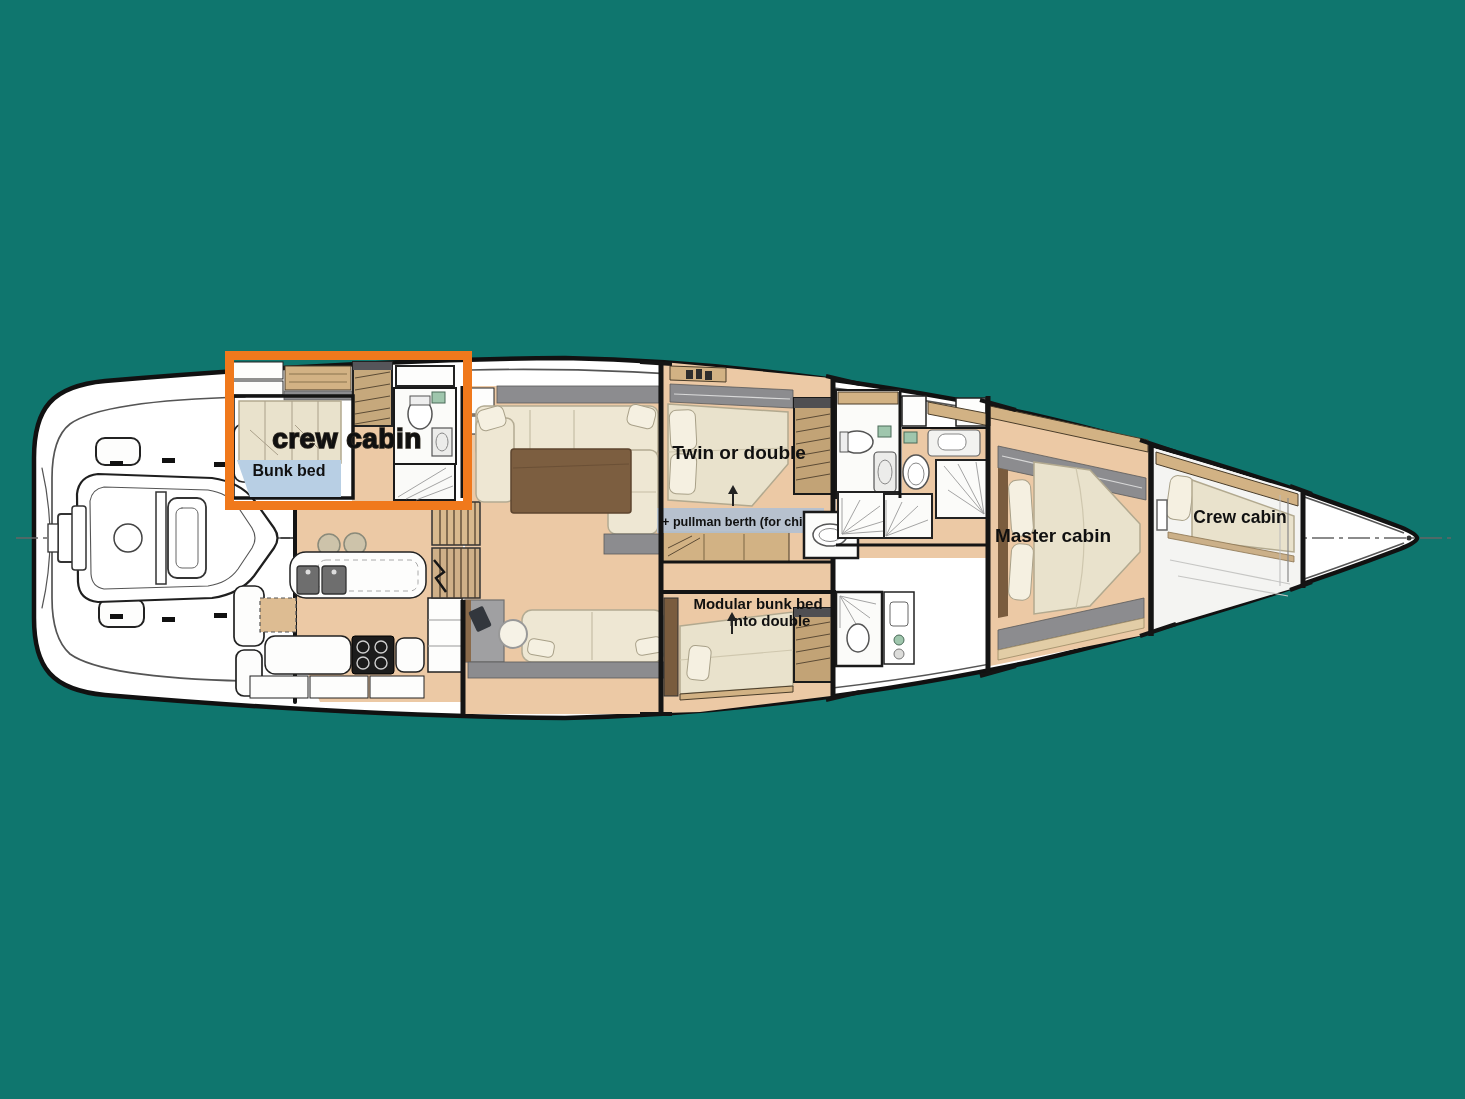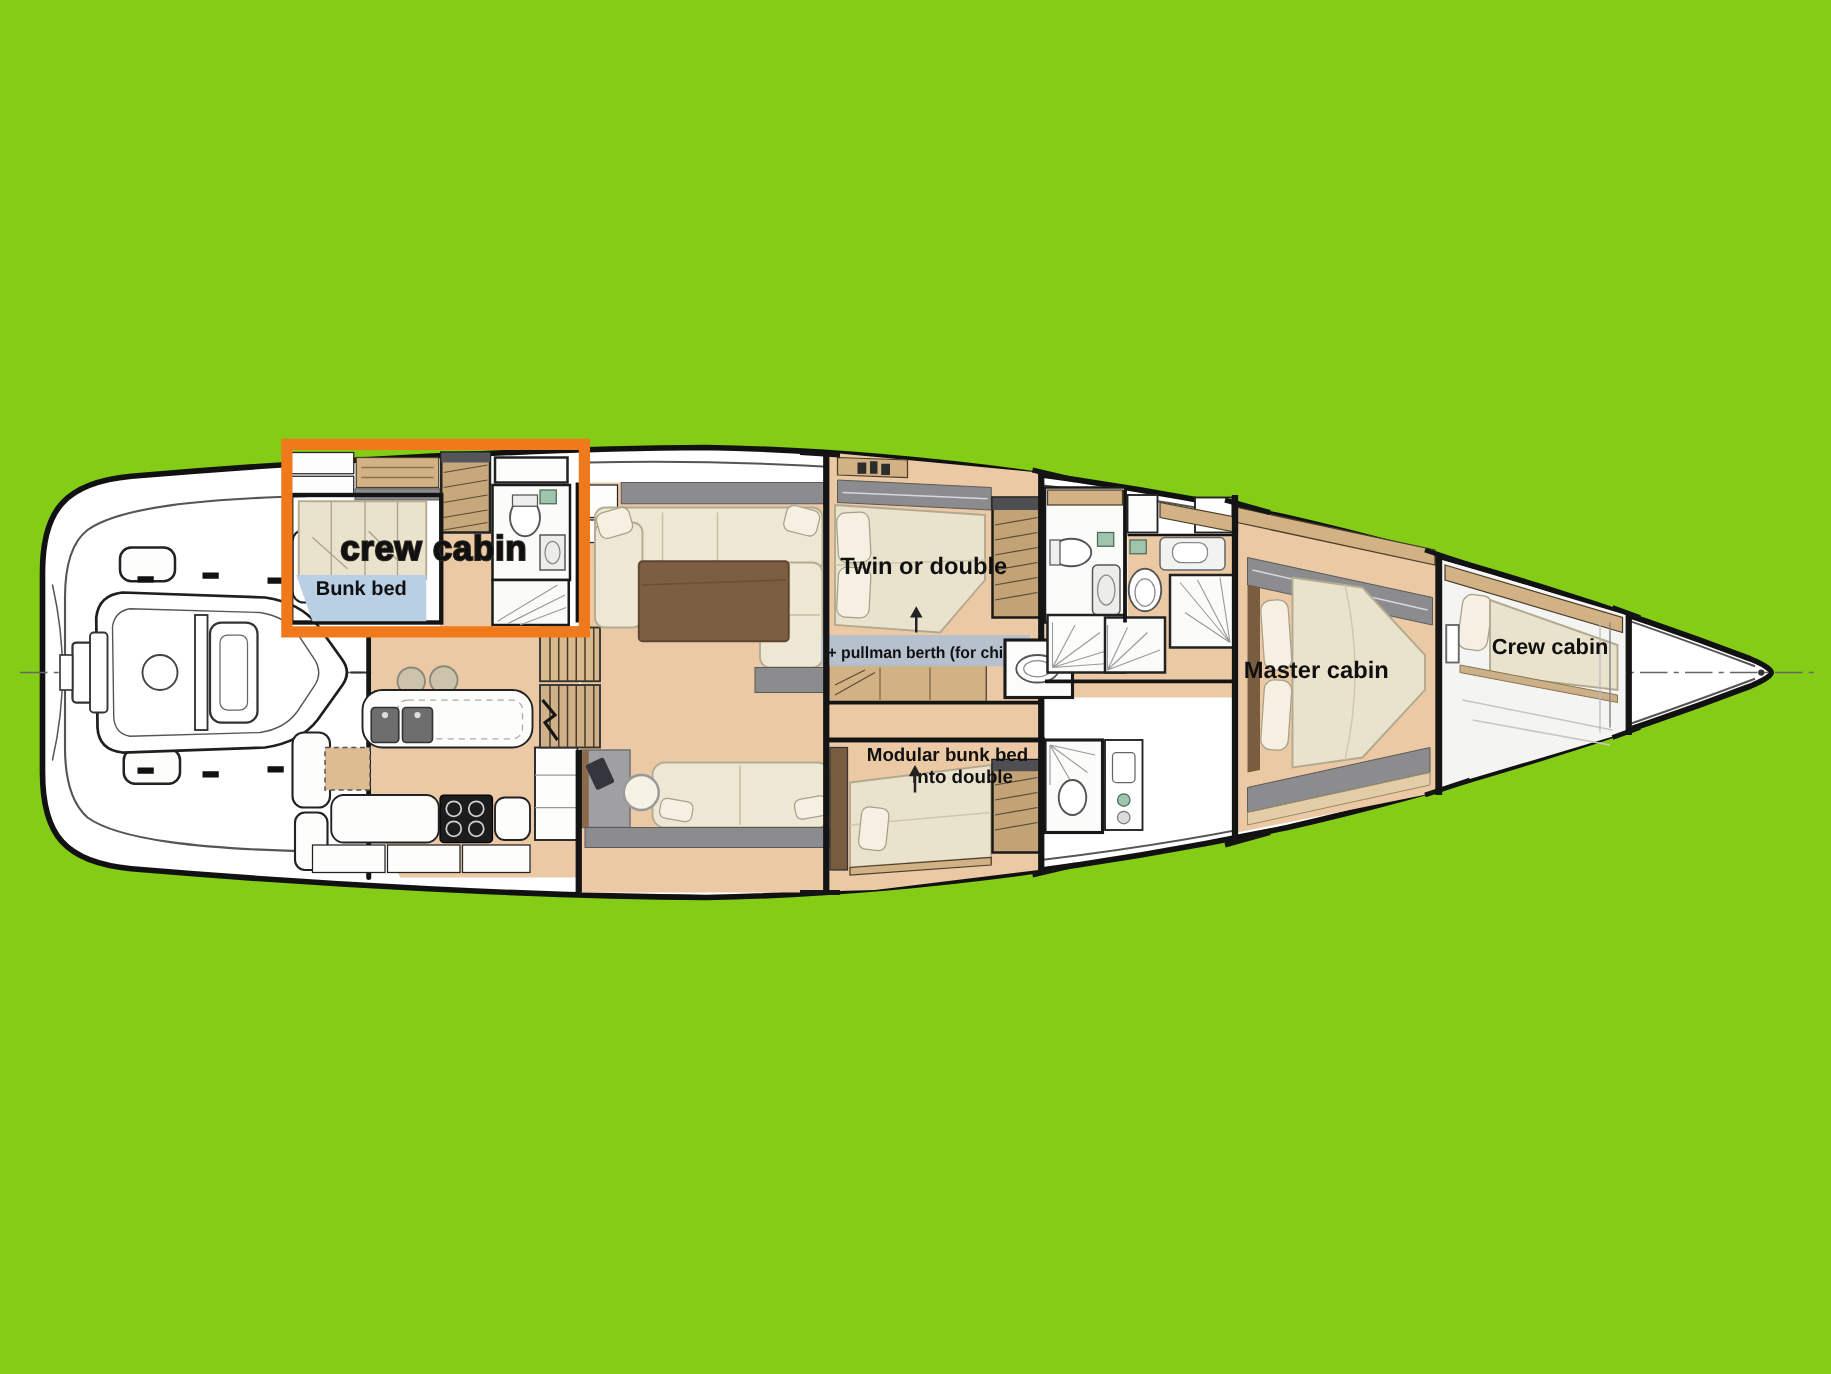--- a/index.html
+++ b/index.html
@@ -1,16 +1,16 @@
 <!DOCTYPE html>
 <html><head>
 <meta charset="utf-8">
 <style>
   html,body{margin:0;padding:0;background:#ffffff;}
-  #stage{position:relative;width:1465px;height:1099px;background:#84cc16;overflow:hidden;
+  #stage{position:relative;width:1465px;height:1099px;background:#0f766e;overflow:hidden;
          font-family:"Liberation Sans",sans-serif;}
   svg{position:absolute;left:0;top:0;}
   text{font-family:"Liberation Sans",sans-serif;}
   .lbl{font-weight:bold;fill:#101010;}
   .wall{stroke:#141414;fill:none;}
   .thin{stroke:#555;fill:none;}
   .white{fill:#fdfdfc;stroke:#222;}
   .wood{fill:#d2b284;stroke:#4a3d2a;stroke-width:1;}
   .gray{fill:#8c8c8f;stroke:#5a5a5a;stroke-width:0.8;}
   .bed{fill:#e9e2cc;stroke:#b2a98f;stroke-width:1.5;}

